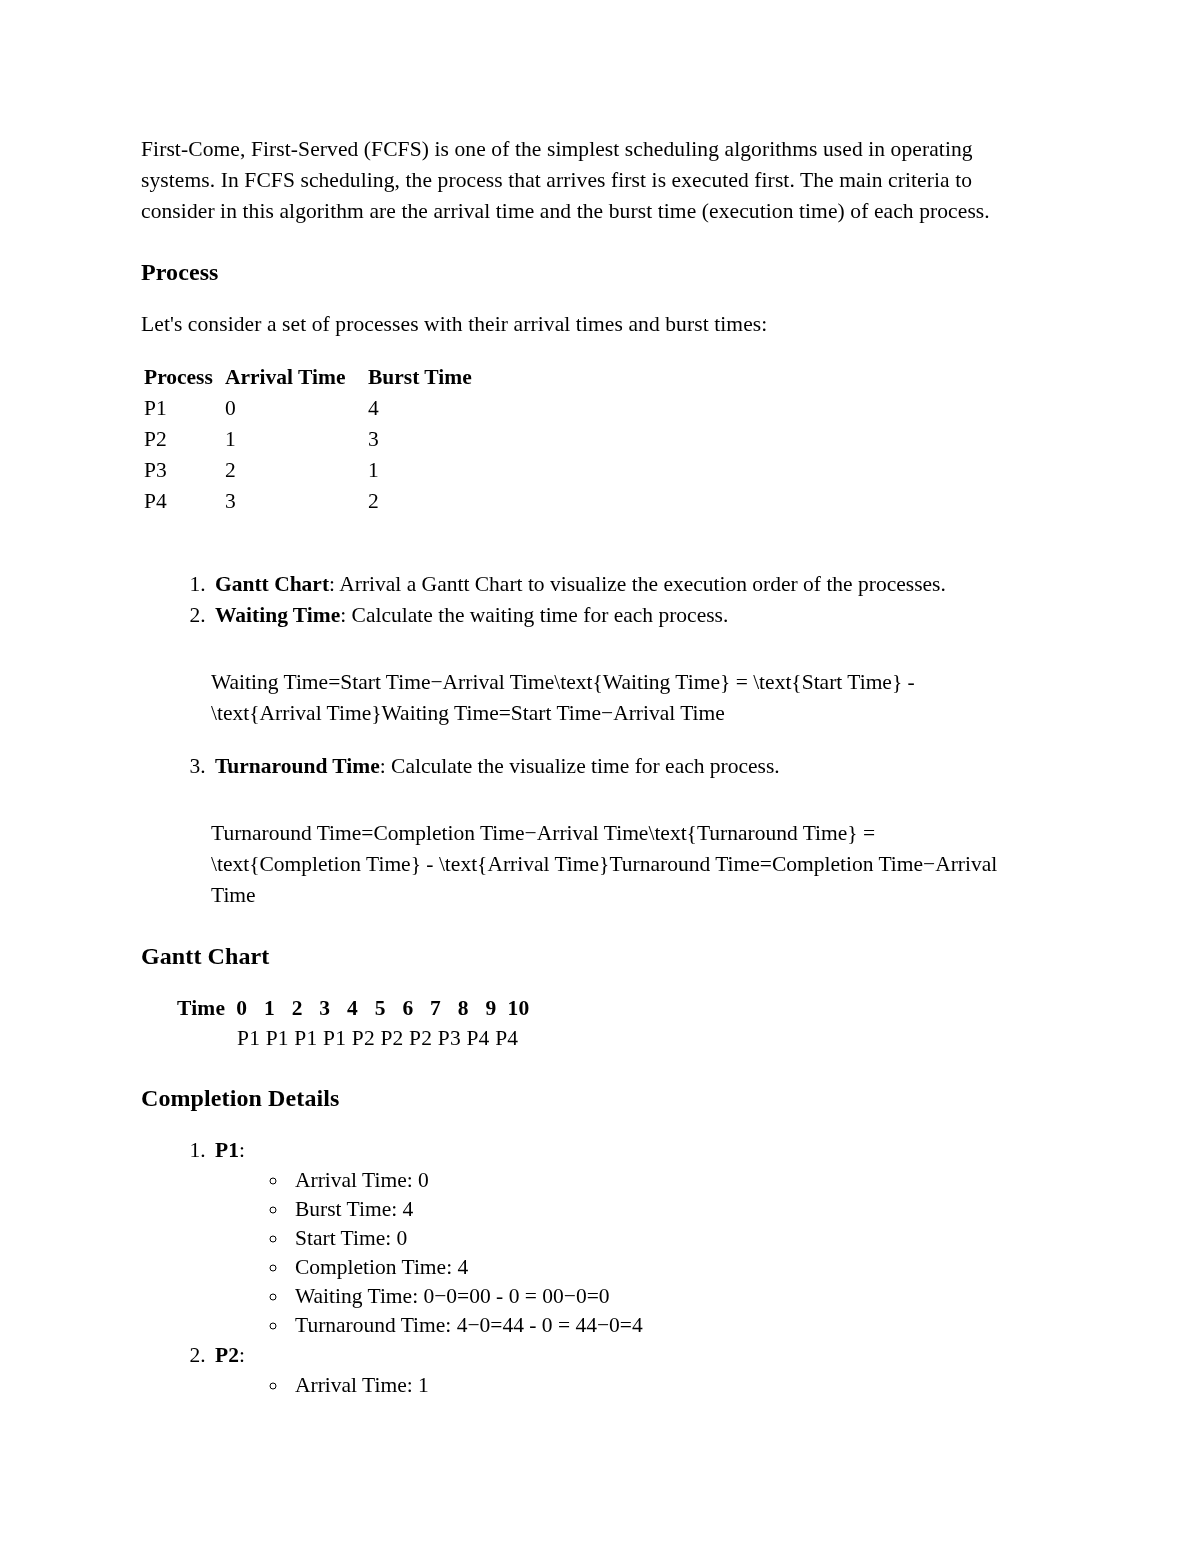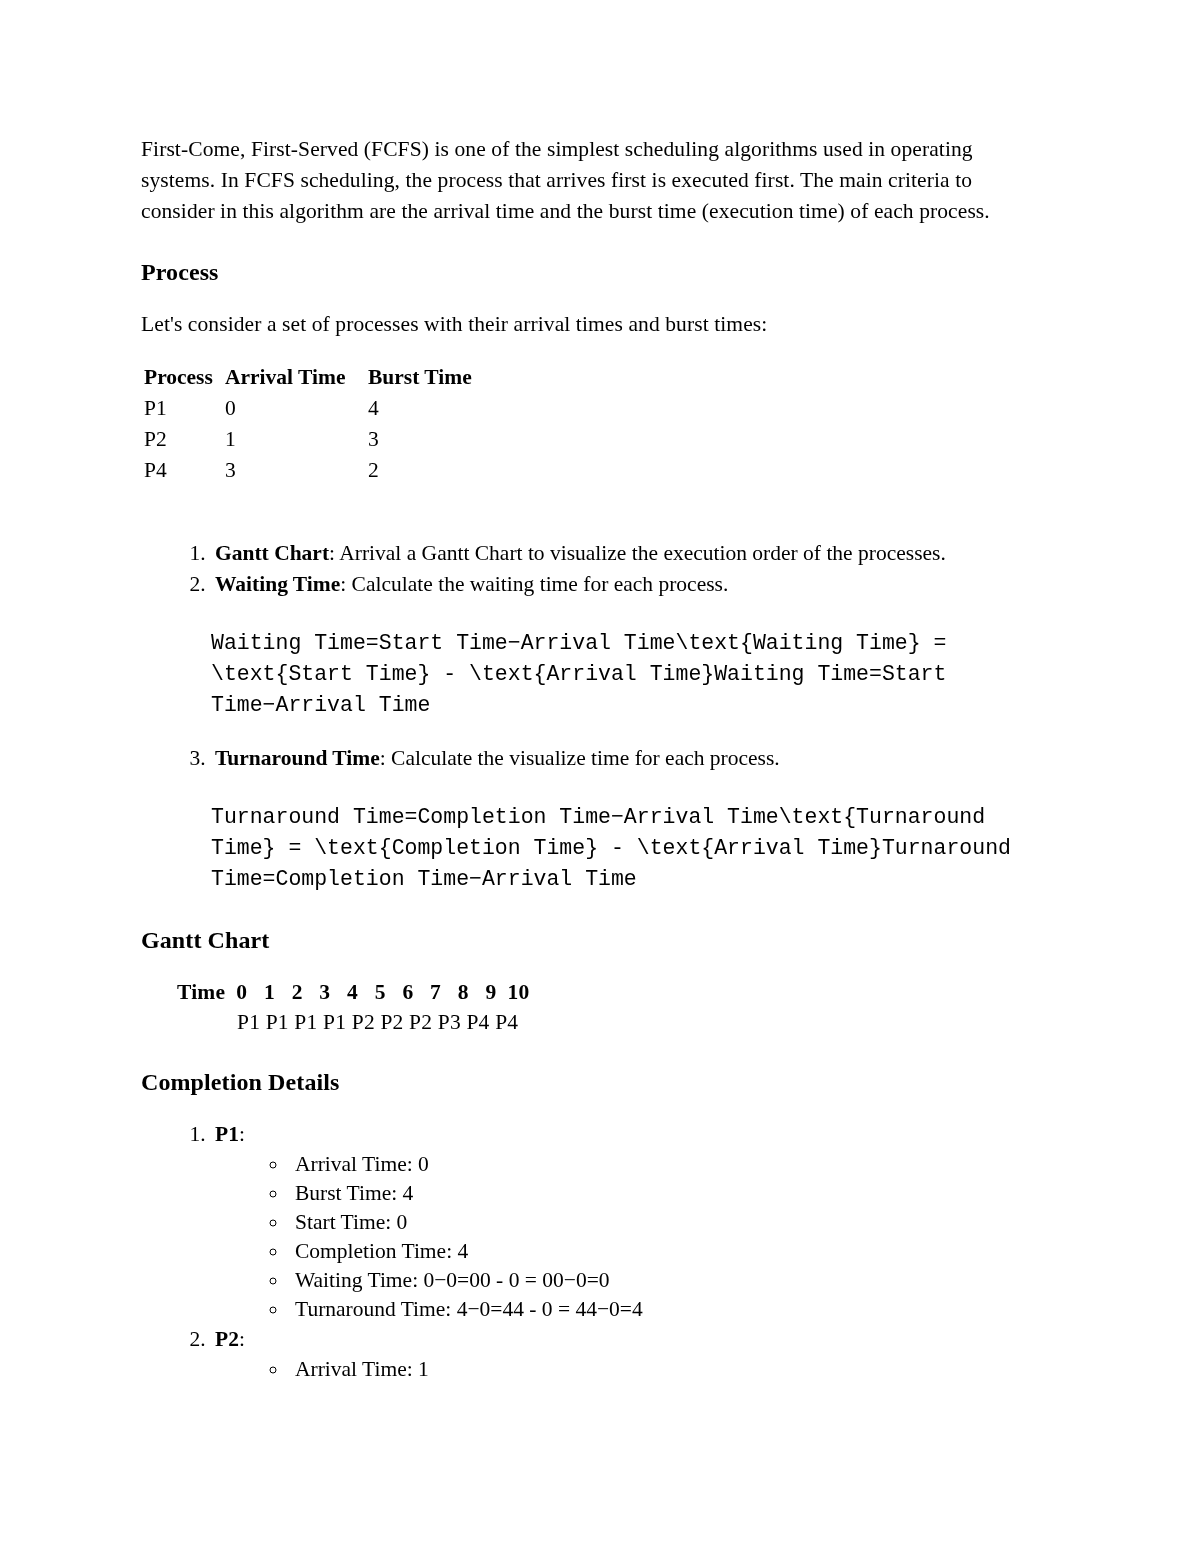--- a/index.html
+++ b/index.html
@@ -79,23 +79,22 @@
     font-size: 21.5px;
     line-height: 31px;
   }
   ol.steps > li {
     margin: 0 0 0 0;
     padding-left: 4px;
   }
   .formula {
     font-size: 21.5px;
     line-height: 31px;
-    margin: 28px 0 0 70px;
+    margin: 36px 0 0 70px;
     width: 810px;
-    font-family: Liberation Mono, monospace;
   }
 
   ol.details {
     margin: 0;
     padding-left: 70px;
     font-size: 21.5px;
     line-height: 31px;
   }
   ol.details > li {
     padding-left: 4px;
@@ -158,20 +157,25 @@
       <tbody>
         <tr>
           <td class="c0">P1</td>
           <td class="c1 num-a">0</td>
           <td class="c2 num-b">4</td>
         </tr>
         <tr>
           <td class="c0">P2</td>
           <td class="c1 num-a">1</td>
           <td class="c2 num-b">3</td>
+        </tr>
+        <tr>
+          <td class="c0">P3</td>
+          <td class="c1 num-a">2</td>
+          <td class="c2 num-b">1</td>
         </tr>
         <tr>
           <td class="c0">P4</td>
           <td class="c1 num-a">3</td>
           <td class="c2 num-b">2</td>
         </tr>
       </tbody>
     </table>
 
     <div class="gap-lg"></div>

